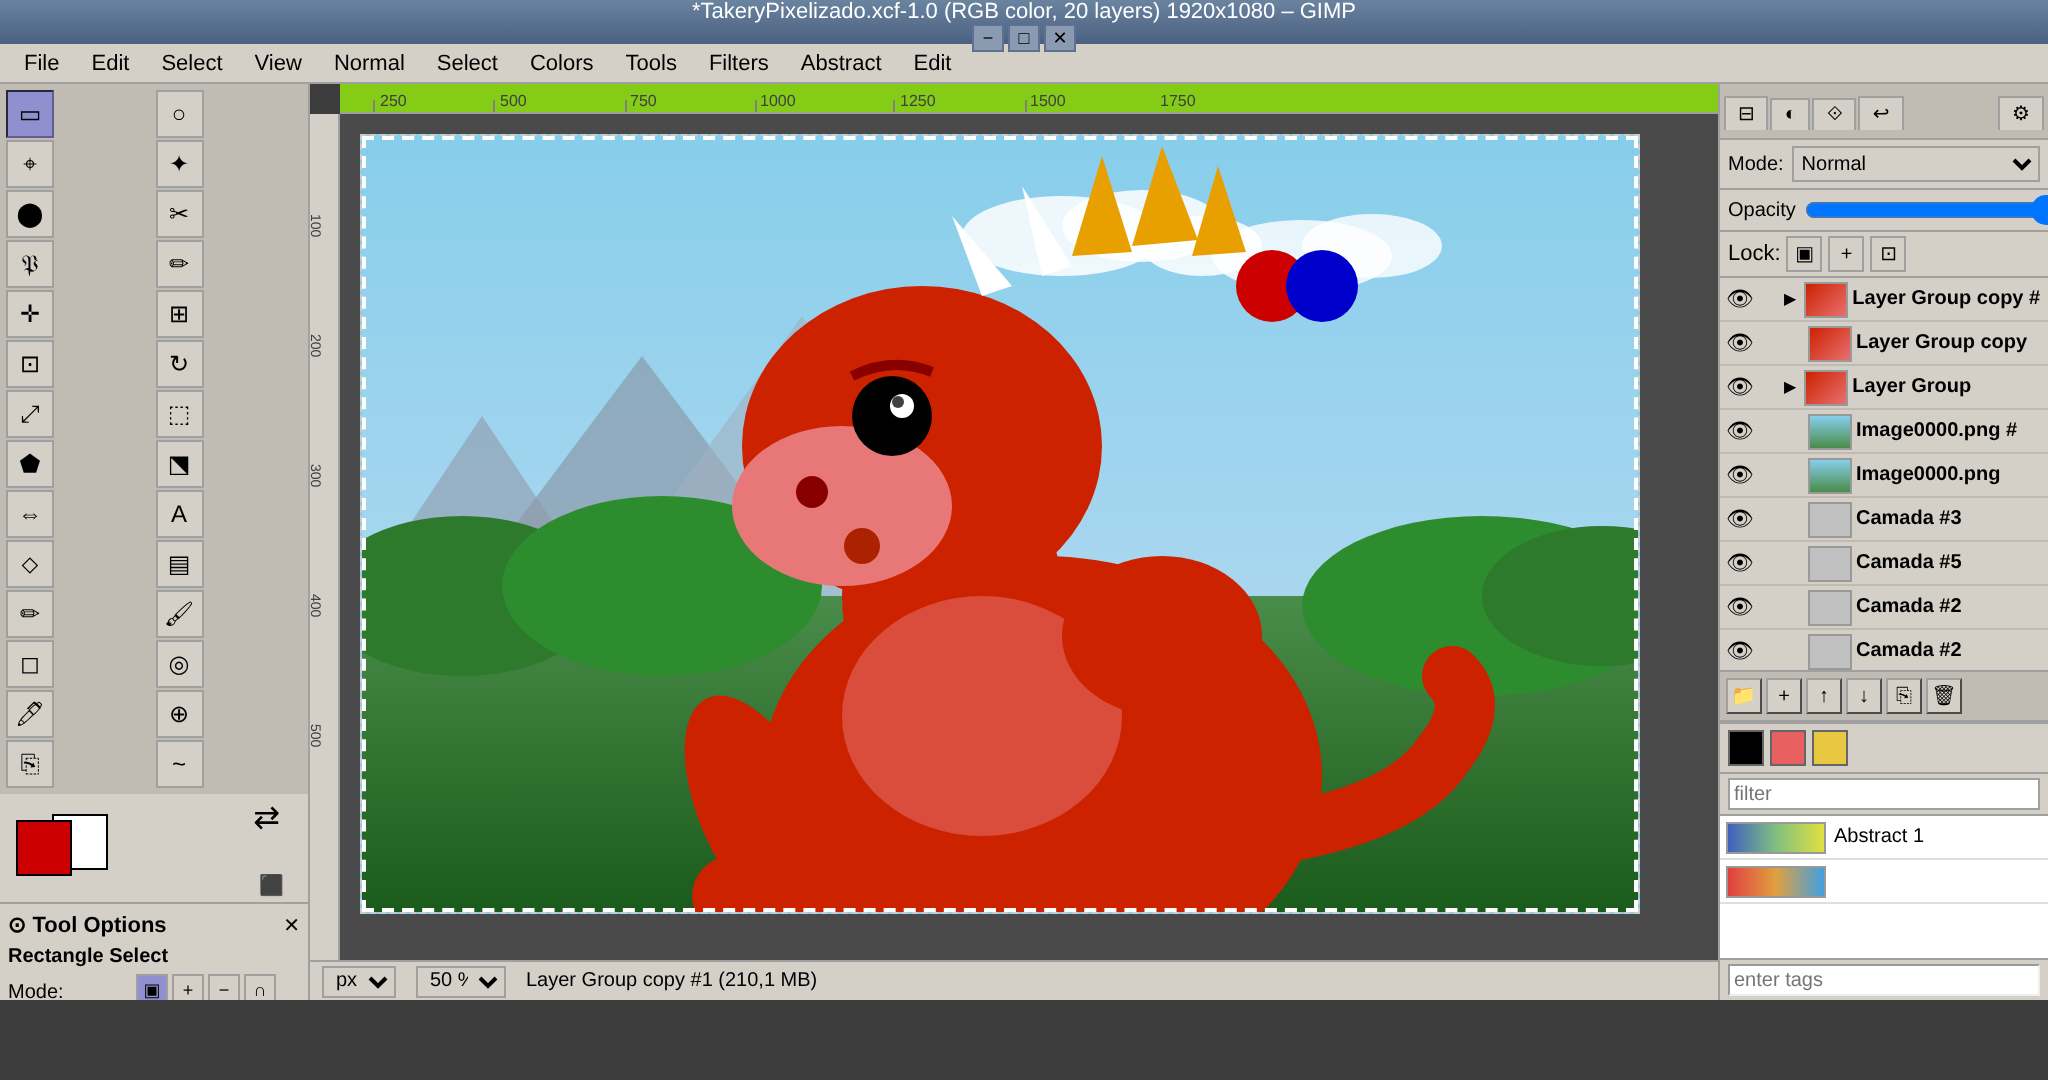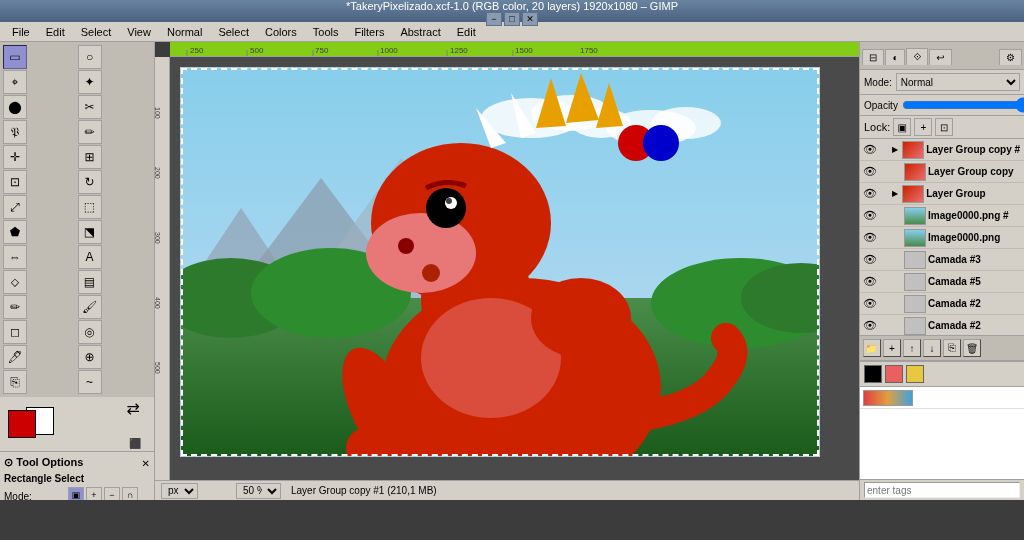--- a/index.html
+++ b/index.html
@@ -215,21 +215,20 @@
       height: 16px;
       padding: 0 2px;
     }
     .status-zoom {
       background: #d4d0c8;
       border: 1px solid #a0a0a0;
       font-size: 10px;
       height: 16px;
       padding: 0 2px;
       width: 45px;
-      margin-left: 28px;
     }
 
     
     #right-panel {
       width: 165px;
       background: #d4d0c8;
       border-left: 1px solid #a0a0a0;
       display: flex;
       flex-direction: column;
       overflow: hidden;
@@ -802,23 +801,30 @@
     </div>
 
     <div id="right-bottom">
 
       <div id="color-swatches">
         <div class="swatch swatch-black"></div>
         <div class="swatch swatch-red"></div>
         <div class="swatch swatch-yellow"></div>
       </div>
 
+      <div id="filter-row">
+        <input class="filter-input" type="text" placeholder="filter" style="">
+      </div>
 
       <div id="gradients-list">
         <div class="gradient-item">
+          <div class="gradient-preview grad-abstract1"></div>
+          <span class="gradient-name">Abstract 1</span>
+        </div>
+        <div class="gradient-item">
           <div class="gradient-preview grad-abstract2"></div>
 
         </div>
       </div>
 
       <div id="tags-row">
         <input class="tags-input" type="text" placeholder="enter tags" style="">
       </div>
     </div>
 

